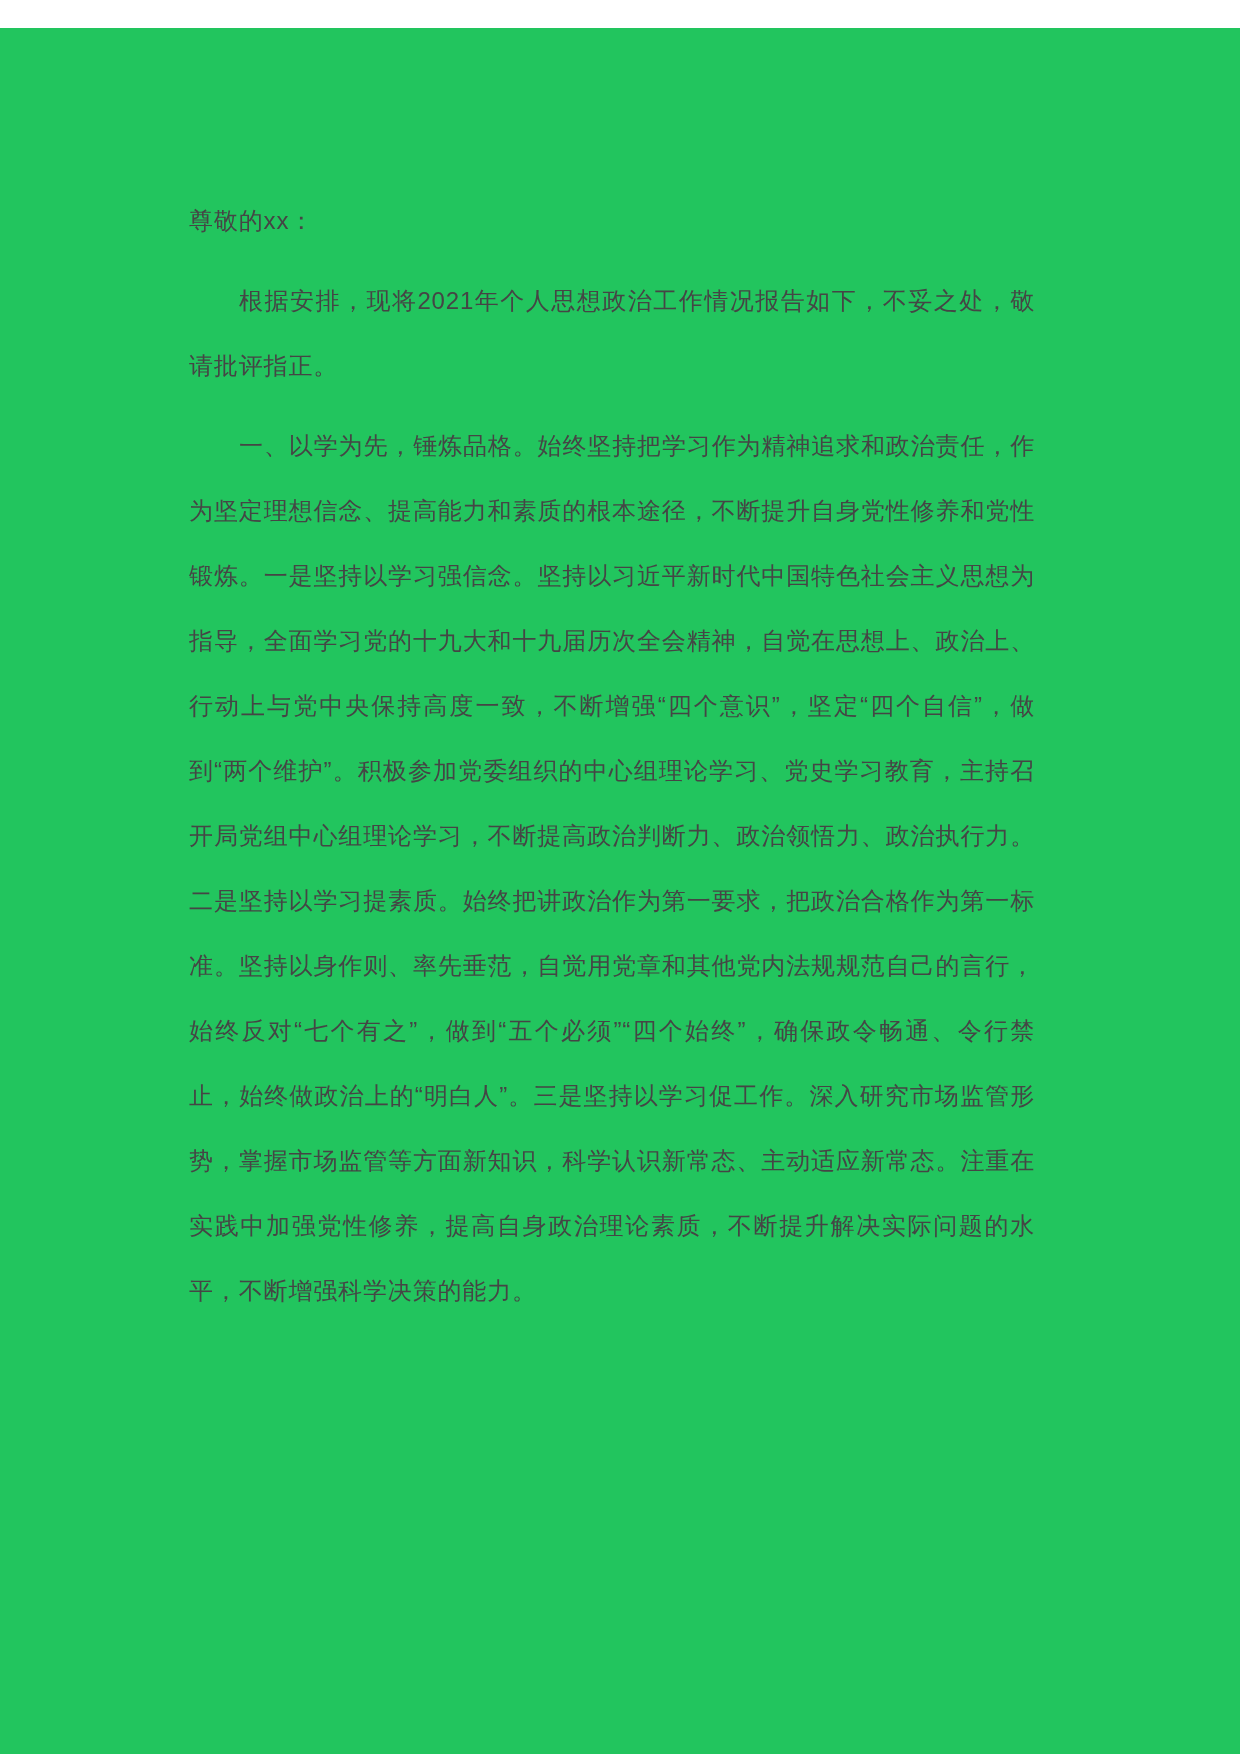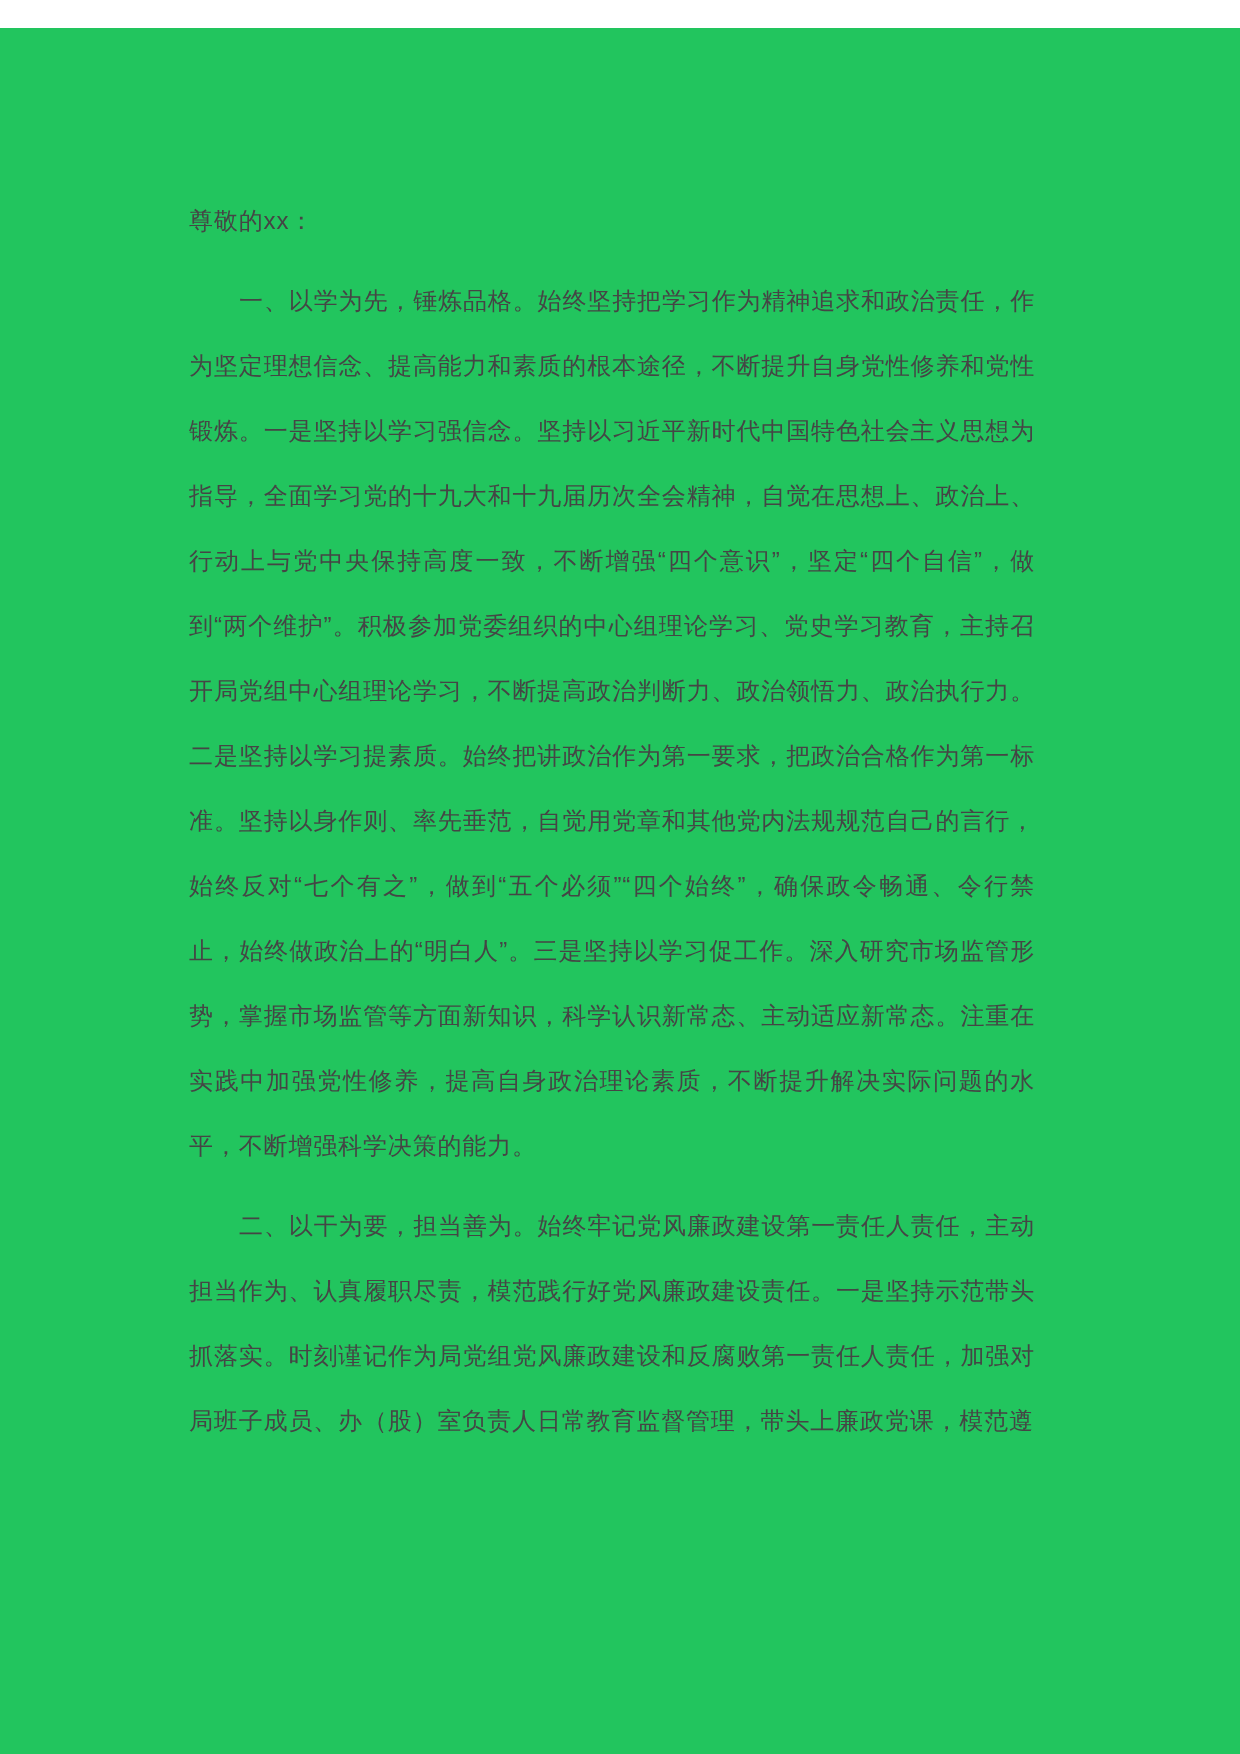--- a/index.html
+++ b/index.html
@@ -28,16 +28,16 @@
   .para.indent { text-indent: 50px; }
   .run { font-weight: 400; }
   .run.bold { font-weight: 400; }
 </style>
 </head>
 <body>
 
 <div class="page" style="background: #22c55e; color: rgb(69, 69, 69); margin-top: 28px;">
   <div class="doc">
       <p class="para"><span class="run">尊敬的xx：</span></p>
+      <p class="para indent"><span class="run">根据安排，现将2021年个人思想政治工作情况报告如下，不妥之处，敬请批评指正。</span></p>
       <p class="para indent"><span class="run bold">一、以学为先，锤炼品格。</span><span class="run">始终坚持把学习作为精神追求和政治责任，作为坚定理想信念、提高能力和素质的根本途径，不断提升自身党性修养和党性锻炼。</span><span class="run bold">一是坚持以学习强信念。</span><span class="run">坚持以习近平新时代中国特色社会主义思想为指导，全面学习党的十九大和十九届历次全会精神，自觉在思想上、政治上、行动上与党中央保持高度一致，不断增强“四个意识”，坚定“四个自信”，做到“两个维护”。积极参加党委组织的中心组理论学习、党史学习教育，主持召开局党组中心组理论学习，不断提高政治判断力、政治领悟力、政治执行力。</span><span class="run bold">二是坚持以学习提素质。</span><span class="run">始终把讲政治作为第一要求，把政治合格作为第一标准。坚持以身作则、率先垂范，自觉用党章和其他党内法规规范自己的言行，始终反对“七个有之”，做到“五个必须”“四个始终”，确保政令畅通、令行禁止，始终做政治上的“明白人”。</span><span class="run bold">三是坚持以学习促工作。</span><span class="run">深入研究市场监管形势，掌握市场监管等方面新知识，科学认识新常态、主动适应新常态。注重在实践中加强党性修养，提高自身政治理论素质，不断提升解决实际问题的水平，不断增强科学决策的能力。</span></p>
-      <p class="para indent"><span class="run bold">二、以干为要，担当善为。</span><span class="run">始终牢记党风廉政建设第一责任人责任，主动担当作为、认真履职尽责，模范践行好党风廉政建设责任。</span><span class="run bold">一是坚持示范带头抓落实。</span><span class="run">时刻谨记作为局党组党风廉政建设和反腐败第一责任人责任，加强对局班子成员、办（股）室负责人日常教育监督管理，带头上廉政党课，模范遵</span></p>
     </div>
 </div>
 
 </body></html>

